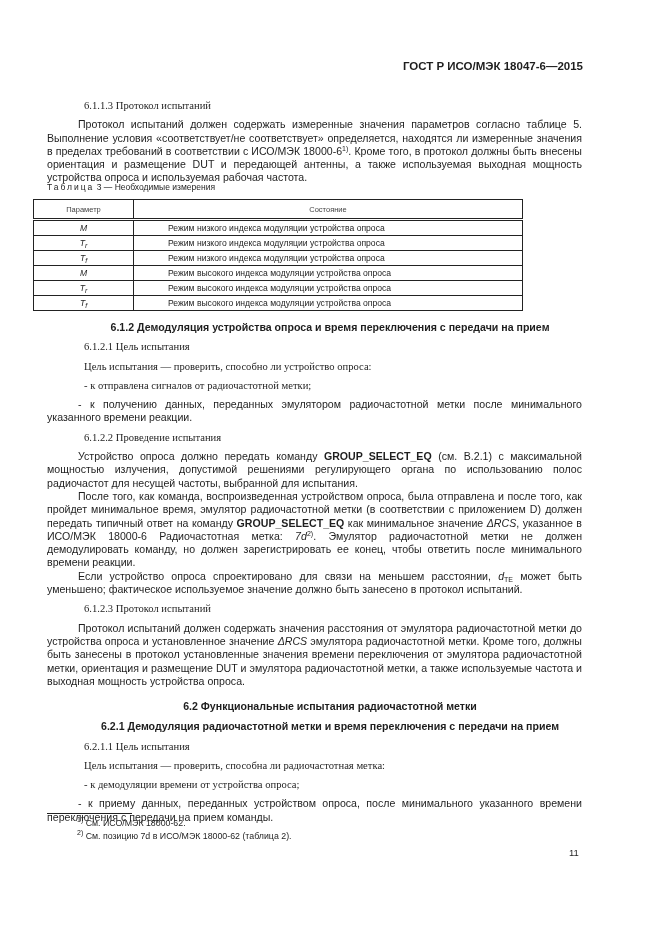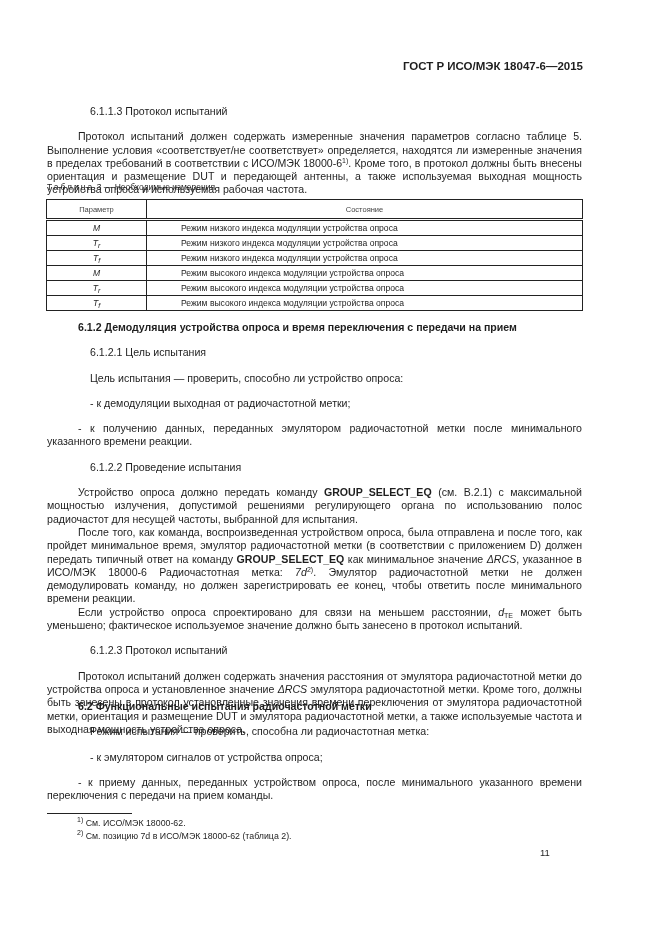--- a/index.html
+++ b/index.html
@@ -1,37 +1,37 @@
 <!DOCTYPE html>
 <html><head>
 <meta charset="utf-8">
 <style>
   html, body { margin: 0; padding: 0; background: #ffffff; }
   body { width: 661px; height: 935px; position: relative; overflow: hidden;
          font-family: "Liberation Sans", sans-serif; color: #1e1e1e; }
   .page-header { position: absolute; top: 60px; right: 78px; font-weight: bold; font-size: 11.5px; margin-left: 8px; }
   .body { position: absolute; left: 47px; width: 535px; font-size: 10.6px; line-height: 13.3px; }
   .p { text-align: justify; text-indent: 31px; margin: 0; }
-  .ind { text-indent: 31px; margin: 12px; }
-  .h { font-weight: bold; text-indent: 31px; margin: 0; }
+  .ind { text-indent: 31px; margin: 6px; font-family: Liberation Serif, serif; }
+  .h { font-weight: bold; text-indent: 31px; margin: 0; text-align: center; }
   b.cmd { font-weight: bold; }
   .it { font-style: italic; }
   sup { font-size: 7px; line-height: 0; vertical-align: 4px; }
   sub { font-size: 7px; line-height: 0; vertical-align: -2px; }
   .caption { position: absolute; top: 182px; left: 47px; font-size: 8.5px; }
   .caption .sp { letter-spacing: 2px; margin-top: 16px; }
-  table { position: absolute; top: 199px; left: 46px; width: 537px; border-collapse: collapse; font-size: 8.6px; }
+  table { position: absolute; top: 199px; left: 33px; width: 490px; border-collapse: collapse; font-size: 8.6px; }
   td, th { border: 1px solid #222; padding: 0; height: 14px; }
   th { font-weight: normal; font-size: 7.5px; color: #444; height: 18px; }
   thead tr th { border-bottom: 3px double #222; }
   td.param { width: 99px; text-align: center; font-style: italic; }
   td.state { padding-left: 34px; }
   .fn-rule { position: absolute; top: 813px; left: 47px; width: 85px; border-top: 1px solid #222; }
   .fns { position: absolute; top: 817px; left: 77px; font-size: 8.8px; line-height: 13px; }
-  .pageno { position: absolute; top: 847px; left: 540px; font-size: 9.5px; }
+  .pageno { position: absolute; top: 847px; left: 569px; font-size: 9.5px; }
 </style>
 </head>
 <body>
 
 <div class="page-header">ГОСТ Р ИСО/МЭК 18047-6—2015</div>
 
 <div class="body" style="top:93px;">
   <p class="ind">6.1.1.3 Протокол испытаний</p>
   <p class="p"><span>Протокол испытаний должен содержать измеренные значения параметров согласно таблице 5. Выполнение условия «соответствует/не соответствует» определяется, находятся ли измеренные значения в пределах требований в соответствии с ИСО/МЭК 18000-6</span><sup>1)</sup><span>. Кроме того, в протокол должны быть внесены ориентация и размещение DUT и передающей антенны, а также используемая выходная мощность устройства опроса и используемая рабочая частота.</span></p>
 </div>
@@ -70,34 +70,36 @@
         <td class="param"><span>T</span><sub>f</sub></td>
         <td class="state">Режим высокого индекса модуляции устройства опроса</td>
       </tr>
   </tbody>
 </table>
 
 <div class="body" style="top:321px;">
   <p class="h">6.1.2 Демодуляция устройства опроса и время переключения с передачи на прием</p>
   <p class="ind">6.1.2.1 Цель испытания</p>
   <p class="ind">Цель испытания — проверить, способно ли устройство опроса:</p>
-  <p class="ind">- к демодуляции выходная от радиочастотной метки;</p>
+  <p class="ind">- к отправлена сигналов от радиочастотной метки;</p>
   <p class="p">- к получению данных, переданных эмулятором радиочастотной метки после минимального указанного времени реакции.</p>
   <p class="ind">6.1.2.2 Проведение испытания</p>
   <p class="p"><span>Устройство опроса должно передать команду </span><b class="cmd">GROUP_SELECT_EQ</b><span> (см. B.2.1) с максимальной мощностью излучения, допустимой решениями регулирующего органа по использованию полос радиочастот для несущей частоты, выбранной для испытания.</span></p>
   <p class="p"><span>После того, как команда, воспроизведенная устройством опроса, была отправлена и после того, как пройдет минимальное время, эмулятор радиочастотной метки (в соответствии с приложением D) должен передать типичный ответ на команду </span><b class="cmd">GROUP_SELECT_EQ</b><span> как минимальное значение </span><span class="it">ΔRCS</span><span>, указанное в ИСО/МЭК 18000-6 Радиочастотная метка: </span><span class="it">7d</span><sup>2)</sup><span>. Эмулятор радиочастотной метки не должен демодулировать команду, но должен зарегистрировать ее конец, чтобы ответить после минимального времени реакции.</span></p>
   <p class="p"><span>Если устройство опроса спроектировано для связи на меньшем расстоянии, </span><span class="it">d</span><sub>TE</sub><span> может быть уменьшено; фактическое используемое значение должно быть занесено в протокол испытаний.</span></p>
   <p class="ind">6.1.2.3 Протокол испытаний</p>
   <p class="p"><span>Протокол испытаний должен содержать значения расстояния от эмулятора радиочастотной метки до устройства опроса и установленное значение </span><span class="it">ΔRCS</span><span> эмулятора радиочастотной метки. Кроме того, должны быть занесены в протокол установленные значения времени переключения от эмулятора радиочастотной метки, ориентация и размещение DUT и эмулятора радиочастотной метки, а также используемые частота и выходная мощность устройства опроса.</span></p>
 </div>
 
 <div class="body" style="top:700px;">
   <p class="h">6.2 Функциональные испытания радиочастотной метки</p>
-  <p class="ind">Режим испытания — проверить, способна ли радиочастотная метка:</p>
-  <p class="ind">- к эмулятором сигналов от устройства опроса;</p>
+  <p class="h" style="margin-top:7px;">6.2.1 Демодуляция радиочастотной метки и время переключения с передачи на прием</p>
+  <p class="ind">6.2.1.1 Цель испытания</p>
+  <p class="ind">Цель испытания — проверить, способна ли радиочастотная метка:</p>
+  <p class="ind">- к демодуляции времени от устройства опроса;</p>
   <p class="p">- к приему данных, переданных устройством опроса, после минимального указанного времени переключения с передачи на прием команды.</p>
 </div>
 
 <div class="fn-rule"></div>
 <div class="fns">
   <div><sup>1)</sup><span> См. ИСО/МЭК 18000-62.</span></div>
   <div><sup>2)</sup><span> См. позицию 7d в ИСО/МЭК 18000-62 (таблица 2).</span></div>
 </div>
 
 <div class="pageno">11</div>

